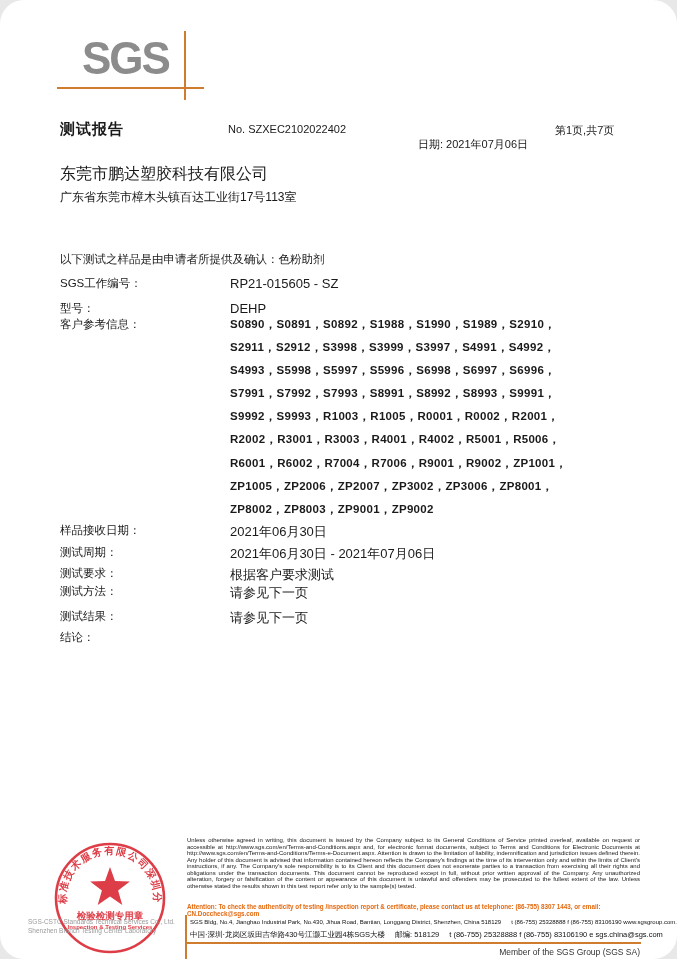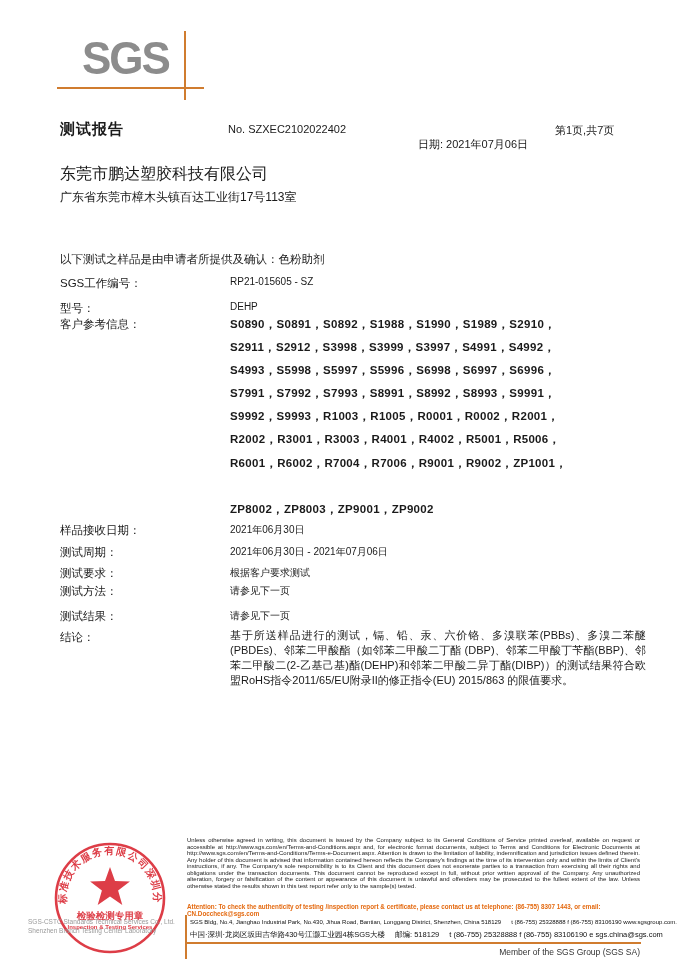--- a/index.html
+++ b/index.html
@@ -1,39 +1,39 @@
 <!DOCTYPE html>
 <html><head>
 <meta charset="utf-8">
 <style>
   html,body{margin:0;padding:0;background:#e8e8e8;}
   .page{
     position:relative;width:677px;height:959px;background:#ffffff;
     font-family:"Liberation Sans","DejaVu Sans",sans-serif;color:#1a1a1a;
-    overflow:hidden;margin:0 auto;
+    overflow:hidden;margin:0 auto;border-radius:24px;
   }
   
   .logo-text{
     position:absolute;left:82px;top:36px;font-size:44px;font-weight:bold;
     color:#8c8c8c;letter-spacing:-2px;transform:scaleY(1.05);line-height:1;
   }
   .logo-hline{position:absolute;left:57px;top:87px;width:147px;height:2px;background:#d07c2f;}
   .logo-vline{position:absolute;left:184px;top:31px;width:2px;height:69px;background:#d07c2f;}
   .title-row{position:absolute;left:0;top:120px;width:677px;height:20px;}
   .report-title{position:absolute;left:60px;top:0;font-size:15px;font-weight:bold;letter-spacing:1px;}
   .report-no{position:absolute;left:228px;top:3px;font-size:11px;}
   .report-date{position:absolute;left:418px;top:17px;font-size:11px;}
   .report-page{position:absolute;left:555px;top:3px;font-size:11px;}
   
   .applicant-name{position:absolute;left:60px;top:164px;font-size:16px;}
   .applicant-address{position:absolute;left:60px;top:189px;font-size:12px;}
   
   .statement{position:absolute;left:60px;top:252px;font-size:11.5px;}
   .flabel{position:absolute;left:60px;font-size:11.5px;}
-  .fvalue{position:absolute;left:230px;font-size:10px;text-align:right;}
+  .fvalue{position:absolute;left:230px;font-size:13px;text-align:right;}
   .ref-line{position:absolute;left:230px;font-size:11.5px;letter-spacing:0.3px;font-weight:bold;}
   .conclusion{
     position:absolute;left:230px;top:628px;width:416px;
     font-size:11px;line-height:15px;text-align:justify;
   }
   
   .stamp{position:absolute;left:50px;top:838px;width:120px;height:120px;opacity:0.88;}
   .footer-co1{position:absolute;left:28px;top:918px;font-size:6.5px;color:#9a9a9a;}
   .footer-co2{position:absolute;left:28px;top:927px;font-size:6.5px;color:#9a9a9a;}
   .disclaimer{
@@ -79,39 +79,39 @@
   <div class="fvalue" style="top:301px">DEHP</div>
 
   <div class="flabel" style="top:317px">客户参考信息：</div>
   <div class="ref-line" style="top:317px">S0890，S0891，S0892，S1988，S1990，S1989，S2910，</div>
   <div class="ref-line" style="top:340px">S2911，S2912，S3998，S3999，S3997，S4991，S4992，</div>
   <div class="ref-line" style="top:363px">S4993，S5998，S5997，S5996，S6998，S6997，S6996，</div>
   <div class="ref-line" style="top:386px">S7991，S7992，S7993，S8991，S8992，S8993，S9991，</div>
   <div class="ref-line" style="top:409px">S9992，S9993，R1003，R1005，R0001，R0002，R2001，</div>
   <div class="ref-line" style="top:432px">R2002，R3001，R3003，R4001，R4002，R5001，R5006，</div>
   <div class="ref-line" style="top:456px">R6001，R6002，R7004，R7006，R9001，R9002，ZP1001，</div>
+  <div class="ref-line" style="top:479px">ZP1005，ZP2006，ZP2007，ZP3002，ZP3006，ZP8001，</div>
   <div class="ref-line" style="top:502px">ZP8002，ZP8003，ZP9001，ZP9002</div>
 
   <div class="flabel" style="top:523px">样品接收日期：</div>
   <div class="fvalue" style="top:523px">2021年06月30日</div>
 
   <div class="flabel" style="top:545px">测试周期：</div>
   <div class="fvalue" style="top:545px">2021年06月30日 - 2021年07月06日</div>
 
   <div class="flabel" style="top:566px">测试要求：</div>
   <div class="fvalue" style="top:566px">根据客户要求测试</div>
 
   <div class="flabel" style="top:584px">测试方法：</div>
   <div class="fvalue" style="top:584px">请参见下一页</div>
 
   <div class="flabel" style="top:609px">测试结果：</div>
   <div class="fvalue" style="top:609px">请参见下一页</div>
 
   <div class="flabel" style="top:630px">结论：</div>
-  <div class="conclusion">基于所送样品进行的测试，镉、铅、汞、六价铬、多溴联苯(PBBs)、多溴二苯醚(PBDEs)、邻苯二甲酸酯（如邻苯二甲酸二丁酯 (DBP)、邻苯二甲酸丁苄酯(BBP)、邻苯二甲酸二(2-乙基己基)酯(DEHP)和邻苯二甲酸二异丁酯(DIBP)）的测试结果符合欧盟RoHS指令2011/65/EU附录II的修正指令(EU) 2015/863 的限值要求。</div>
 
   <svg class="stamp" viewBox="0 0 120 120">
     <circle cx="60" cy="60" r="54" fill="none" stroke="#d9232e" stroke-width="2.6"></circle>
     <defs>
       <path id="ringPath" d="M 16,60 A 44,44 0 1 1 104,60"></path>
     </defs>
     <text fill="#d9232e" font-size="10" font-weight="bold" letter-spacing="1.5">
       <textPath href="#ringPath" startOffset="50%" text-anchor="middle">通标标准技术服务有限公司深圳分公司</textPath>
     </text>
     <polygon fill="#d9232e" points="60,29 65,43.1 79.9,43.5 68.1,52.6 72.3,67 60,58.5 47.7,67 51.9,52.6 40.1,43.5 55,43.1"></polygon>

